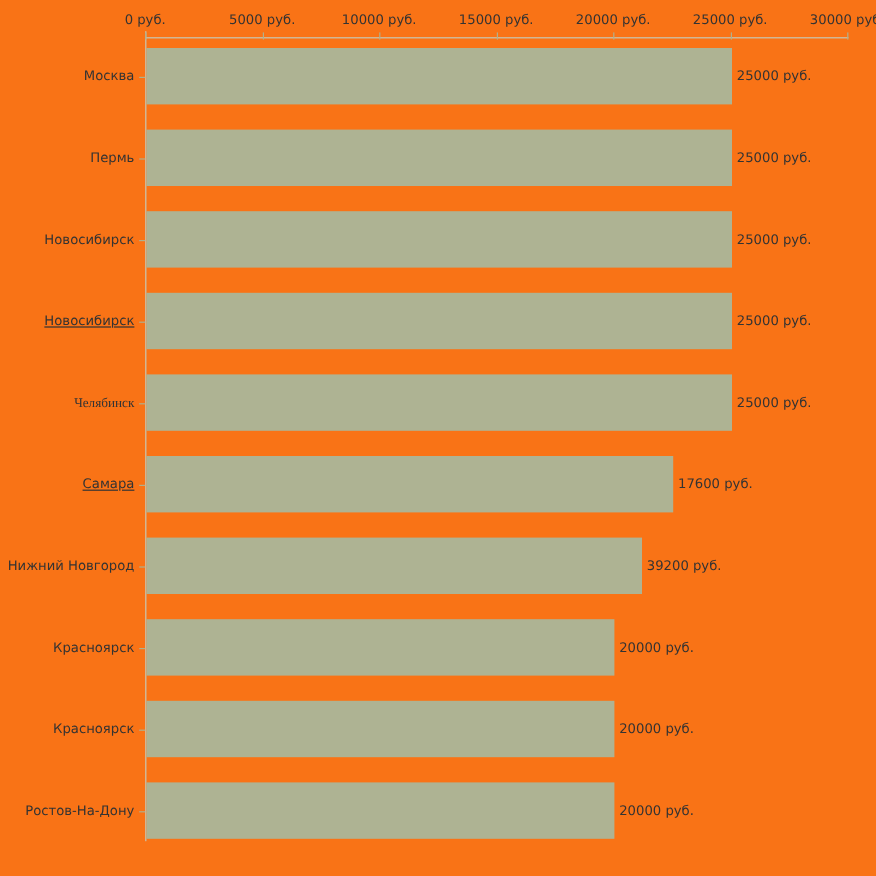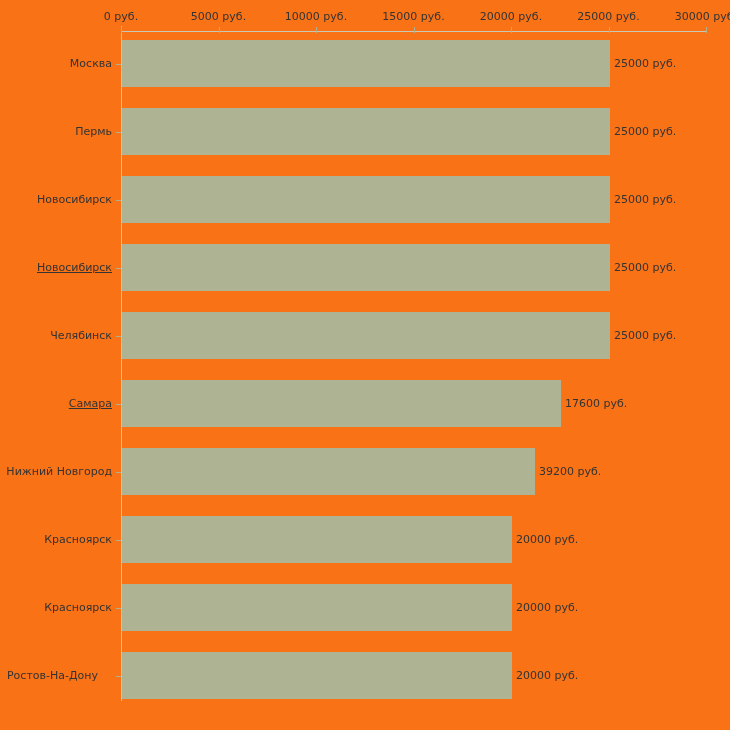--- a/index.html
+++ b/index.html
@@ -116,31 +116,31 @@
   <div id="yticks-layer">
       <div class="ytick" style="top: 64px;"></div>
       <div class="ytick-label" style="top: 58px; right: 618px;">Москва</div>
       <div class="ytick" style="top: 132px;"></div>
       <div class="ytick-label" style="top: 126px; right: 618px;">Пермь</div>
       <div class="ytick" style="top: 200px;"></div>
       <div class="ytick-label" style="top: 194px; right: 618px;">Новосибирск</div>
       <div class="ytick" style="top: 268px;"></div>
       <div class="ytick-label" style="top: 262px; right: 618px; text-decoration: underline;">Новосибирск</div>
       <div class="ytick" style="top: 336px;"></div>
-      <div class="ytick-label" style="top: 330px; right: 618px;">Челябинск</div>
+      <div class="ytick-label" style="top: 330px; right: 618px; font-family: Liberation Serif, serif;">Челябинск</div>
       <div class="ytick" style="top: 404px;"></div>
       <div class="ytick-label" style="top: 398px; right: 618px; text-decoration: underline;">Самара</div>
       <div class="ytick" style="top: 472px;"></div>
       <div class="ytick-label" style="top: 466px; right: 618px;">Нижний Новгород</div>
       <div class="ytick" style="top: 540px;"></div>
       <div class="ytick-label" style="top: 534px; right: 618px;">Красноярск</div>
       <div class="ytick" style="top: 608px;"></div>
       <div class="ytick-label" style="top: 602px; right: 618px;">Красноярск</div>
       <div class="ytick" style="top: 676px;"></div>
-      <div class="ytick-label" style="top: 670px; right: 632px;">Ростов-На-Дону</div>
+      <div class="ytick-label" style="top: 670px; right: 618px;">Ростов-На-Дону</div>
     </div>
   <div id="bars-layer">
       <div class="bar" style="top: 40px; width: 488px; background: rgb(174, 179, 147);"></div>
       <div class="bar-label" style="left: 614px; top: 58px;">25000 руб.</div>
       <div class="bar" style="top: 108px; width: 488px; background: rgb(174, 179, 147);"></div>
       <div class="bar-label" style="left: 614px; top: 126px;">25000 руб.</div>
       <div class="bar" style="top: 176px; width: 488px; background: rgb(174, 179, 147);"></div>
       <div class="bar-label" style="left: 614px; top: 194px;">25000 руб.</div>
       <div class="bar" style="top: 244px; width: 488px; background: rgb(174, 179, 147);"></div>
       <div class="bar-label" style="left: 614px; top: 262px;">25000 руб.</div>

